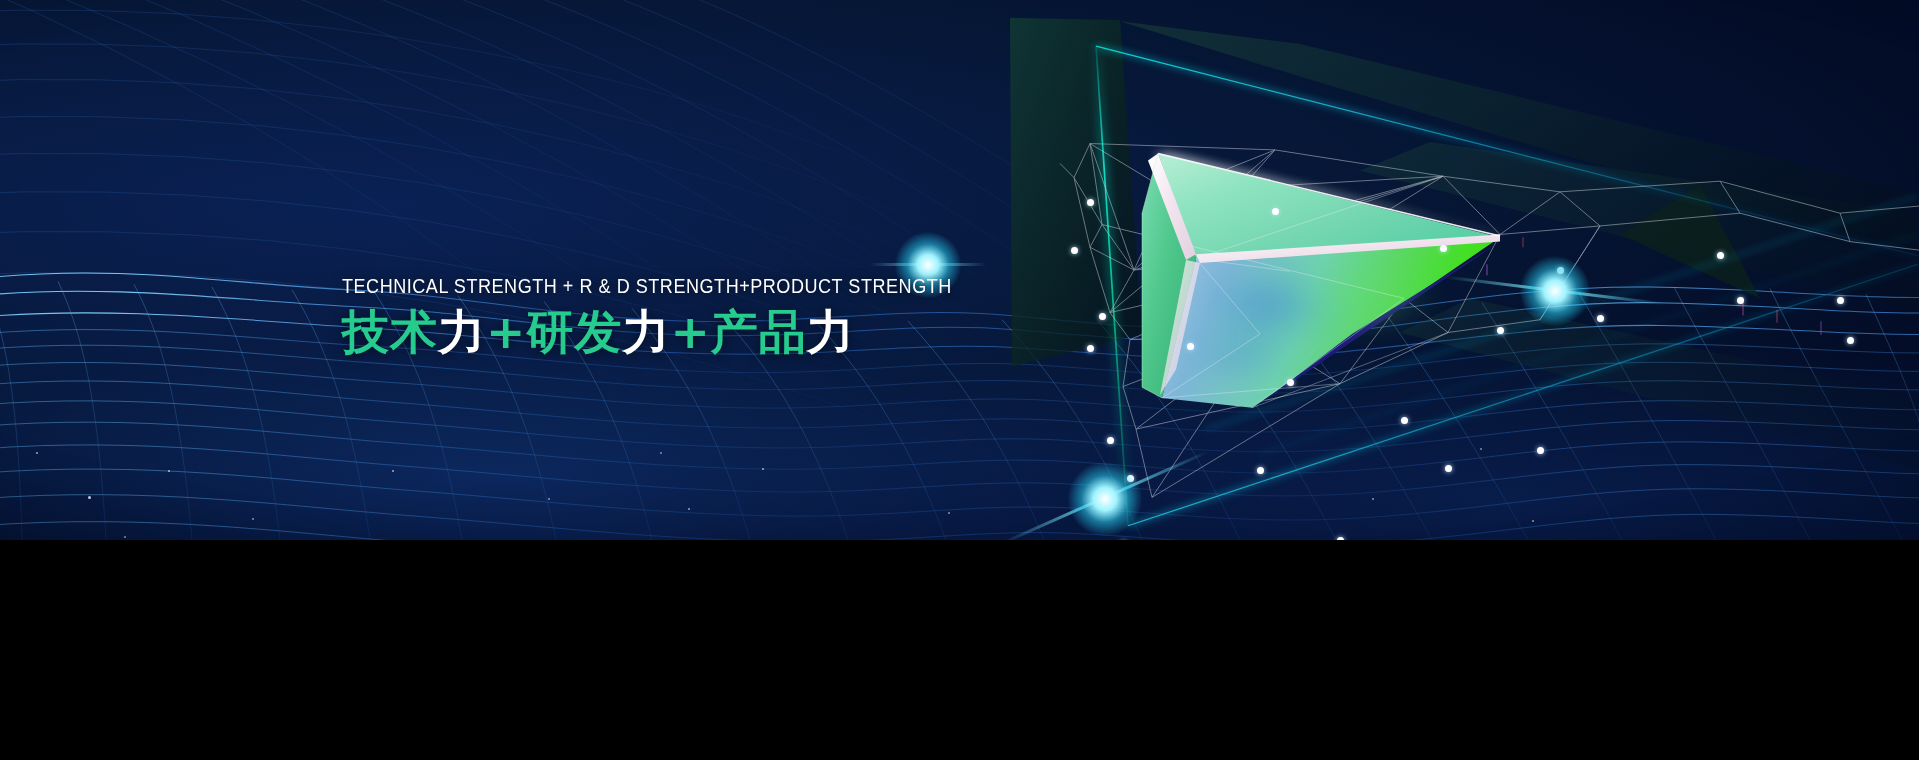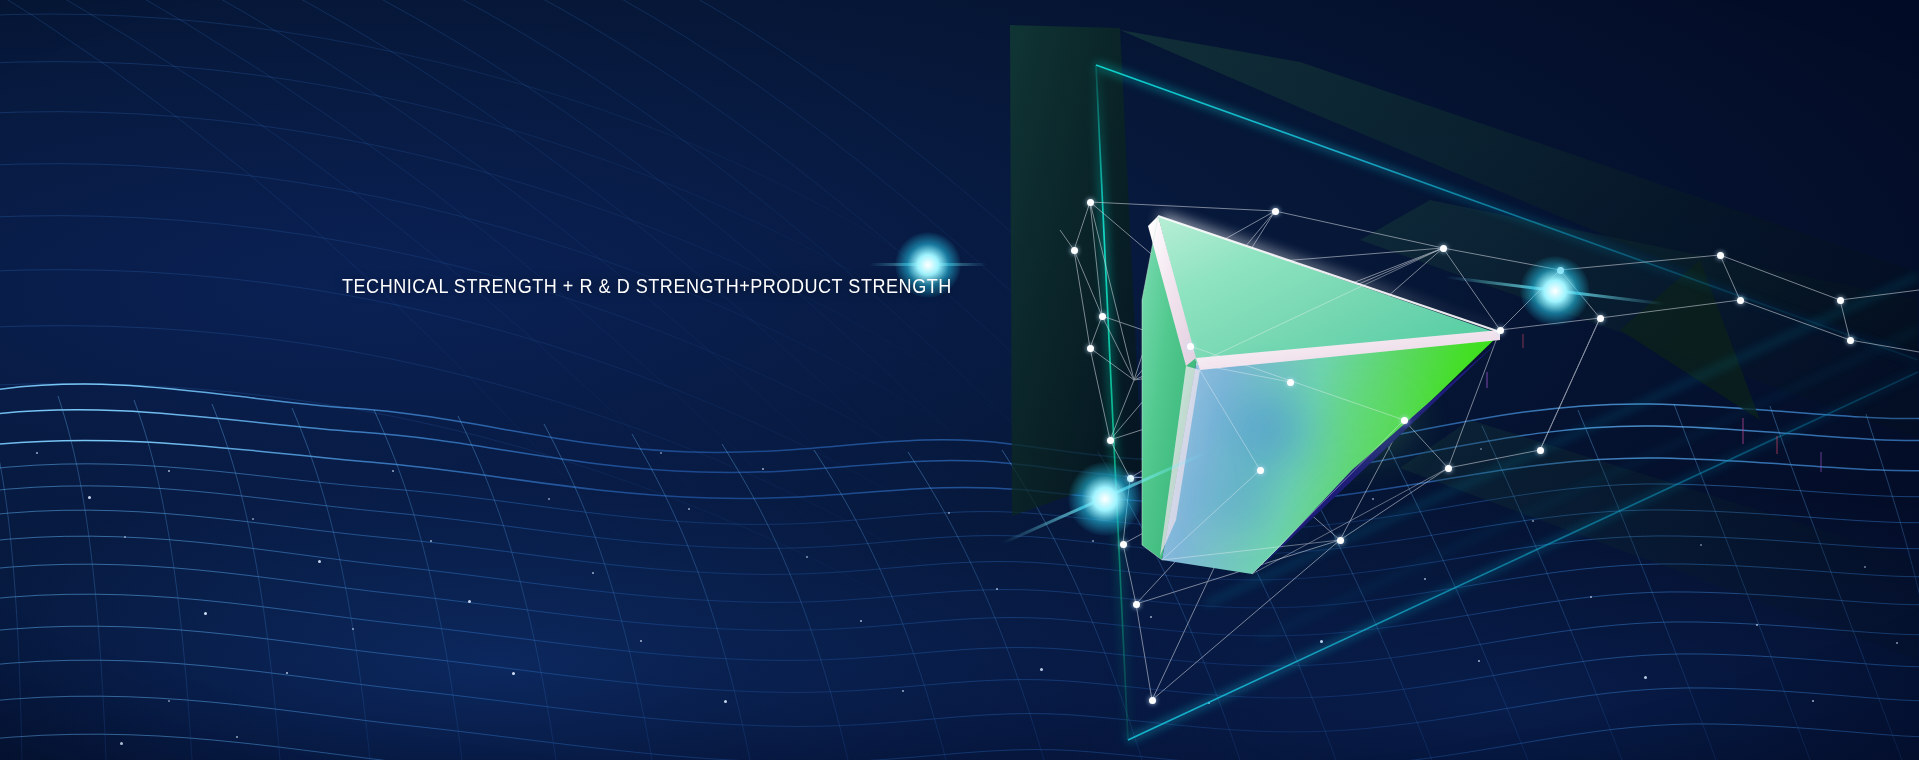--- a/index.html
+++ b/index.html
@@ -7,21 +7,21 @@
     padding: 0;
     background: #000;
   }
   body {
     font-family: "Liberation Sans", sans-serif;
   }
 
   #banner {
     position: relative;
     width: 1919px;
-    height: 760px;
+    height: 540px;
     overflow: hidden;
     background: #6d28d9;
   }
 
   .layer {
     position: absolute;
     inset: 0;
     width: 100%;
     height: 100%;
     pointer-events: none;
@@ -544,15 +544,18 @@
     <div class="flare" id="flare-c">
       <div class="flare-streak"></div>
       <div class="flare-core"></div>
     </div>
   </div>
 
   <div class="layer bg-vignette" style="z-index:34"></div>
 
   <div class="headline-block">
     <p class="eyebrow">TECHNICAL STRENGTH + R &amp; D STRENGTH+PRODUCT STRENGTH</p>
+    <h1 class="headline">
+      <span class="hl-green">技术</span><span class="hl-white">力</span><span class="hl-green">+</span><span class="hl-green">研发</span><span class="hl-white">力</span><span class="hl-green">+</span><span class="hl-green">产品</span><span class="hl-white">力</span>
+    </h1>
   </div>
 
 </div>
 
 </body></html>

